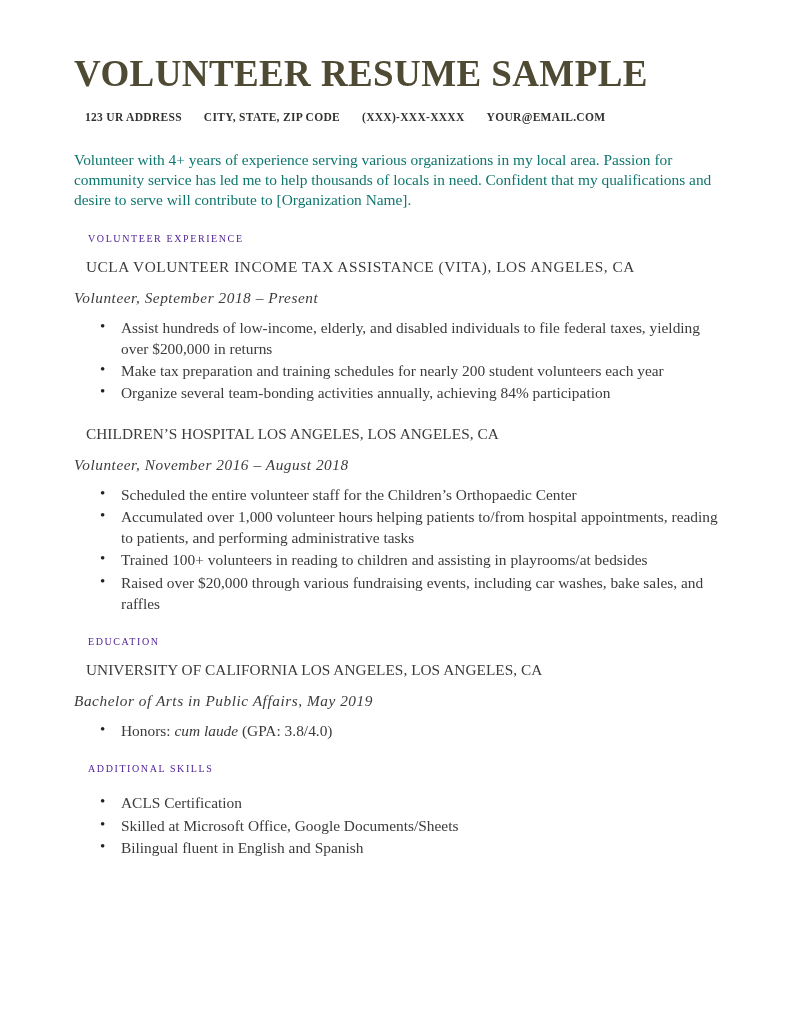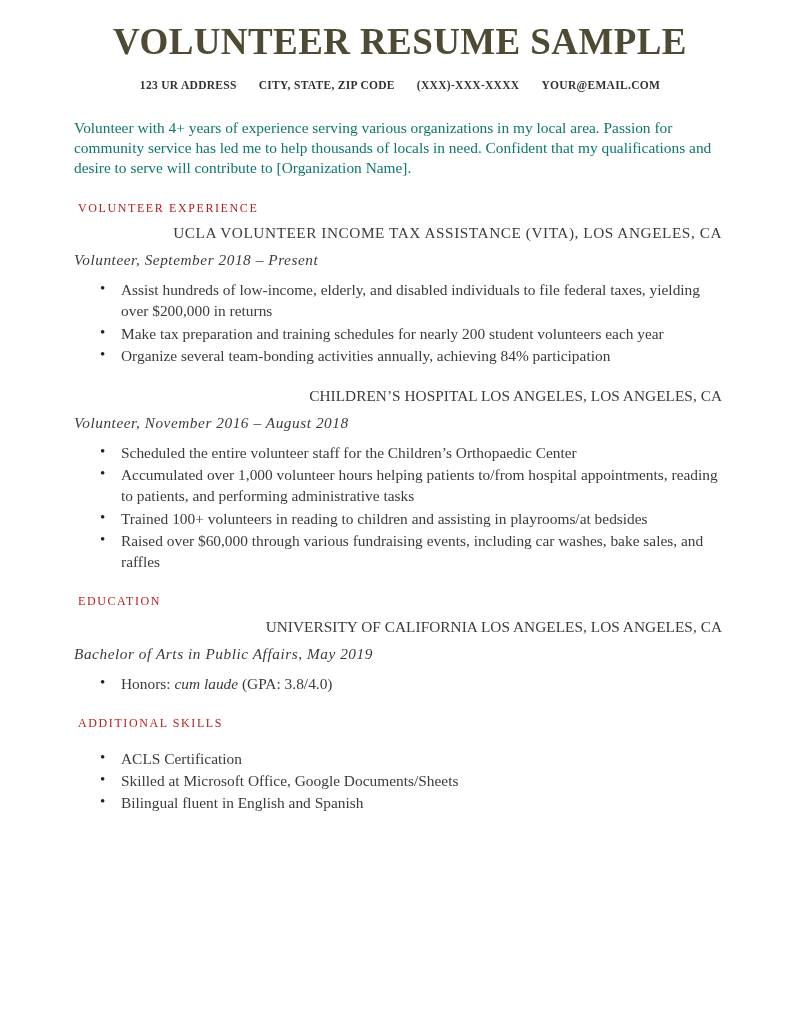--- a/index.html
+++ b/index.html
@@ -28,22 +28,21 @@
 
   .content {
     position: absolute;
     left: 74px;
     top: 0;
     width: 652px;
   }
 
   
   .header {
-    text-align: center;
-    padding-top: 23px;
+    padding-top: 55px;
   }
   .resume-title {
     font-family: "Liberation Serif", "DejaVu Serif", serif;
     font-size: 37px;
     font-weight: bold;
     color: #4e4a33;
     letter-spacing: 0.4px;
     line-height: 1.05;
     margin: 0;
     white-space: nowrap;
@@ -69,44 +68,43 @@
     line-height: 1.32;
     color: #0f766e;
     text-align: left;
   }
 
   
   .section {
     margin-top: 22px;
   }
   .section-heading {
-    font-size: 12px;
-    color: #b91c1c;
+    font-size: 10px;
+    color: #4c1d95;
     letter-spacing: 1.6px;
     text-transform: uppercase;
-    margin: 0 0 8px 4px;
+    margin: 0 0 8px 14px;
     line-height: 1.2;
     font-weight: normal;
   }
 
   
   .entry {
     margin-bottom: 0;
   }
   .entry + .entry {
     margin-top: 20px;
   }
   .entry-org {
     font-size: 15.3px;
     color: #3b3b3b;
     letter-spacing: 0.55px;
     line-height: 1.25;
-    margin: 4px;
+    margin: 12px;
     text-transform: uppercase;
-    text-align: right;
   }
   .entry-org.tight {
     letter-spacing: 0.05px;
   }
   .entry-role {
     font-size: 15.3px;
     font-style: italic;
     color: #3b3b3b;
     letter-spacing: 0.55px;
     line-height: 1.3;
@@ -175,21 +173,21 @@
         </ul>
       </div>
 
       <div class="entry">
         <div class="entry-org tight">CHILDREN’S HOSPITAL LOS ANGELES, LOS ANGELES, CA</div>
         <div class="entry-role">Volunteer, November 2016 – August 2018</div>
         <ul class="bullets">
           <li>Scheduled the entire volunteer staff for the Children’s Orthopaedic Center</li>
           <li>Accumulated over 1,000 volunteer hours helping patients to/from hospital appointments, reading to patients, and performing administrative tasks</li>
           <li>Trained 100+ volunteers in reading to children and assisting in playrooms/at bedsides</li>
-          <li>Raised over $60,000 through various fundraising events, including car washes, bake sales, and raffles</li>
+          <li>Raised over $20,000 through various fundraising events, including car washes, bake sales, and raffles</li>
         </ul>
       </div>
     </div>
 
     <div class="section">
       <h2 class="section-heading">EDUCATION</h2>
 
       <div class="entry">
         <div class="entry-org tight">UNIVERSITY OF CALIFORNIA LOS ANGELES, LOS ANGELES, CA</div>
         <div class="entry-role">Bachelor of Arts in Public Affairs, May 2019</div>

